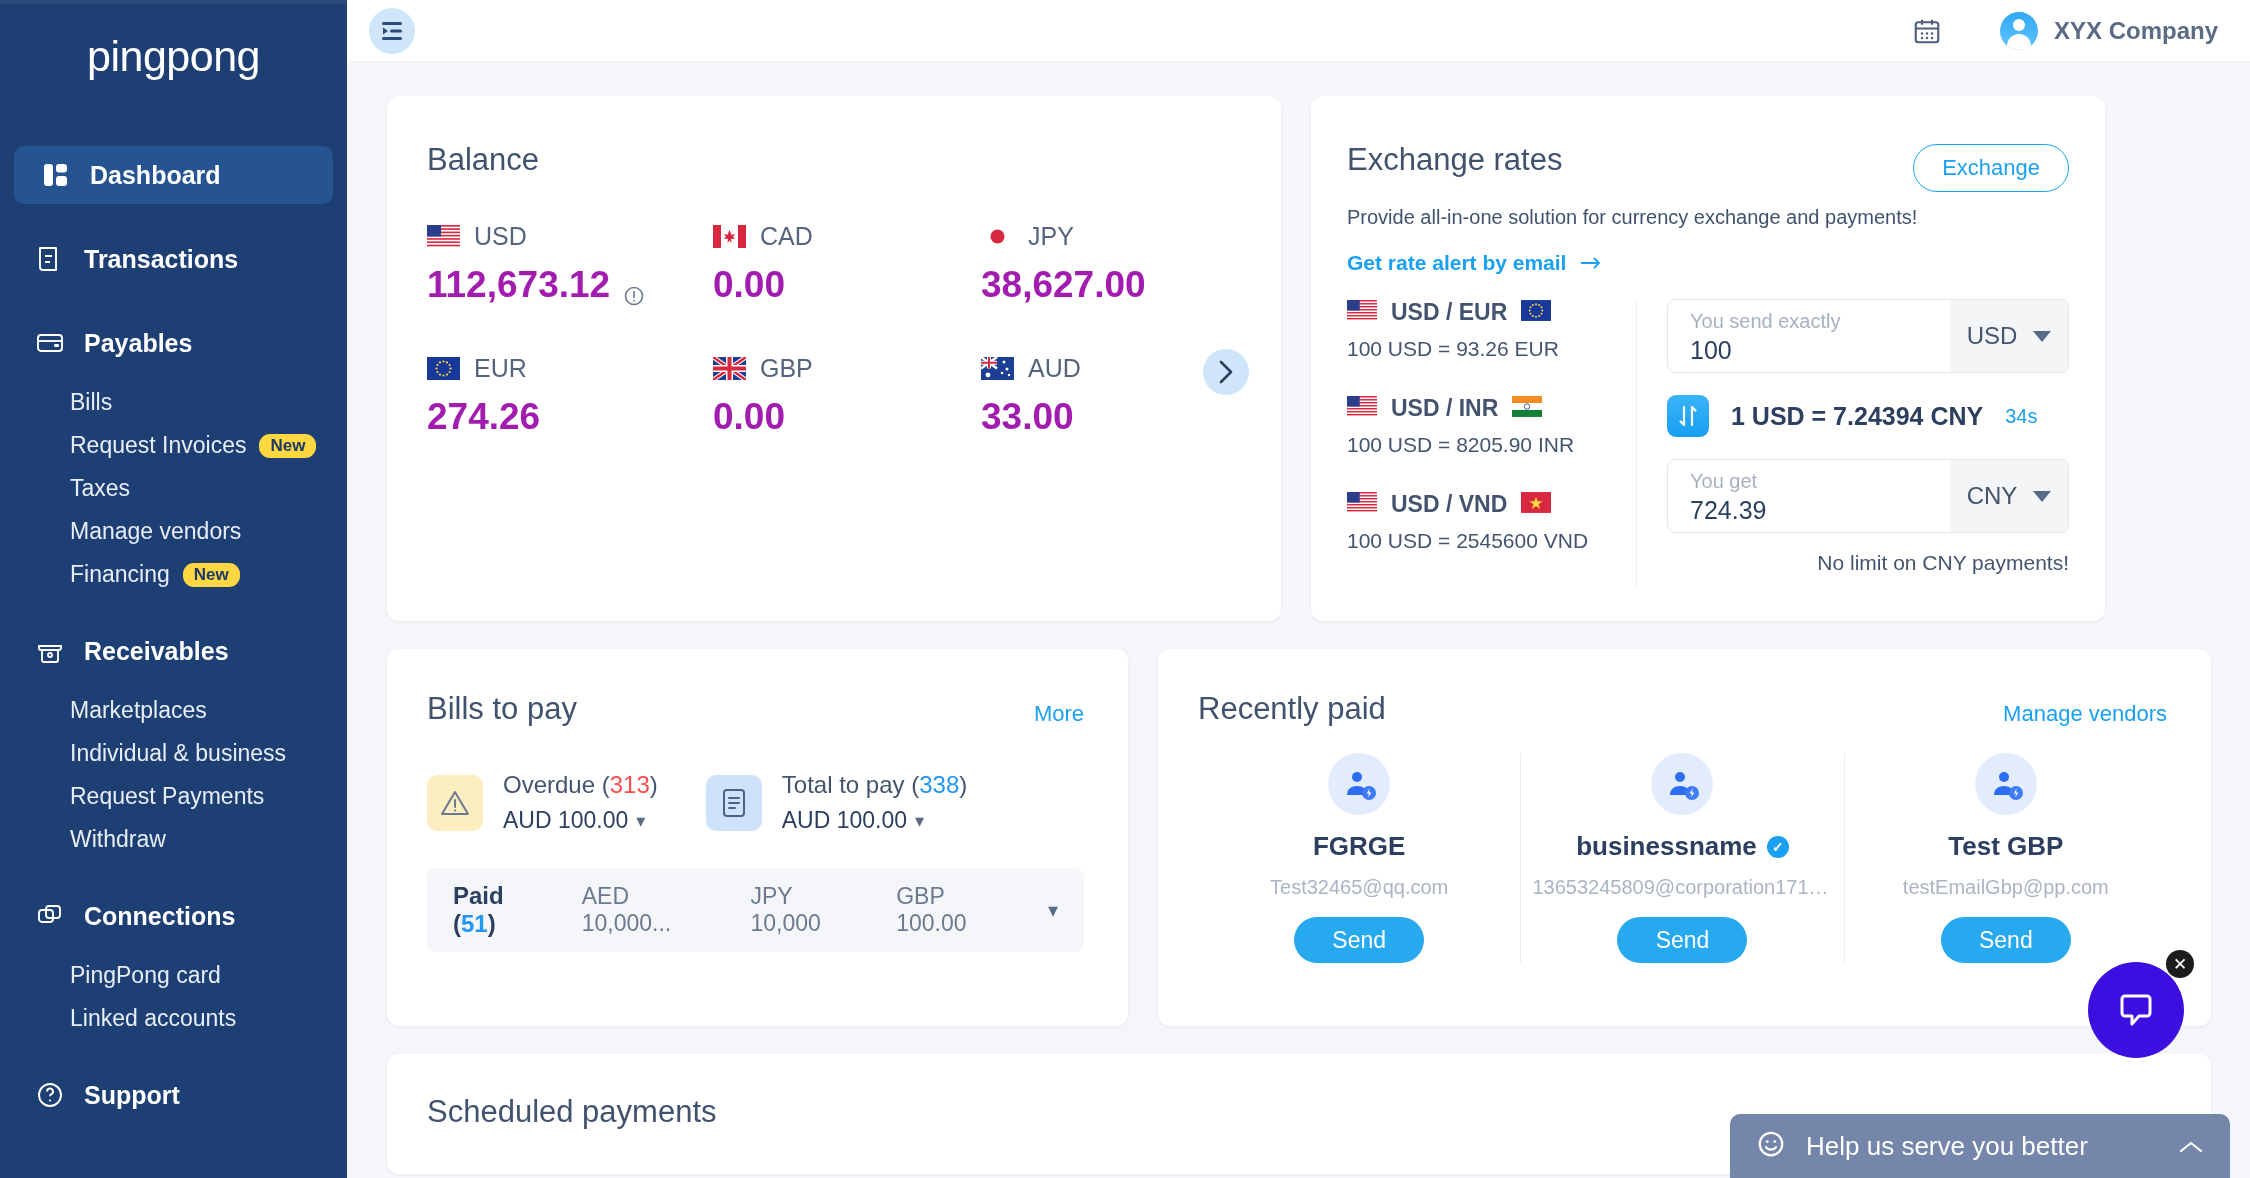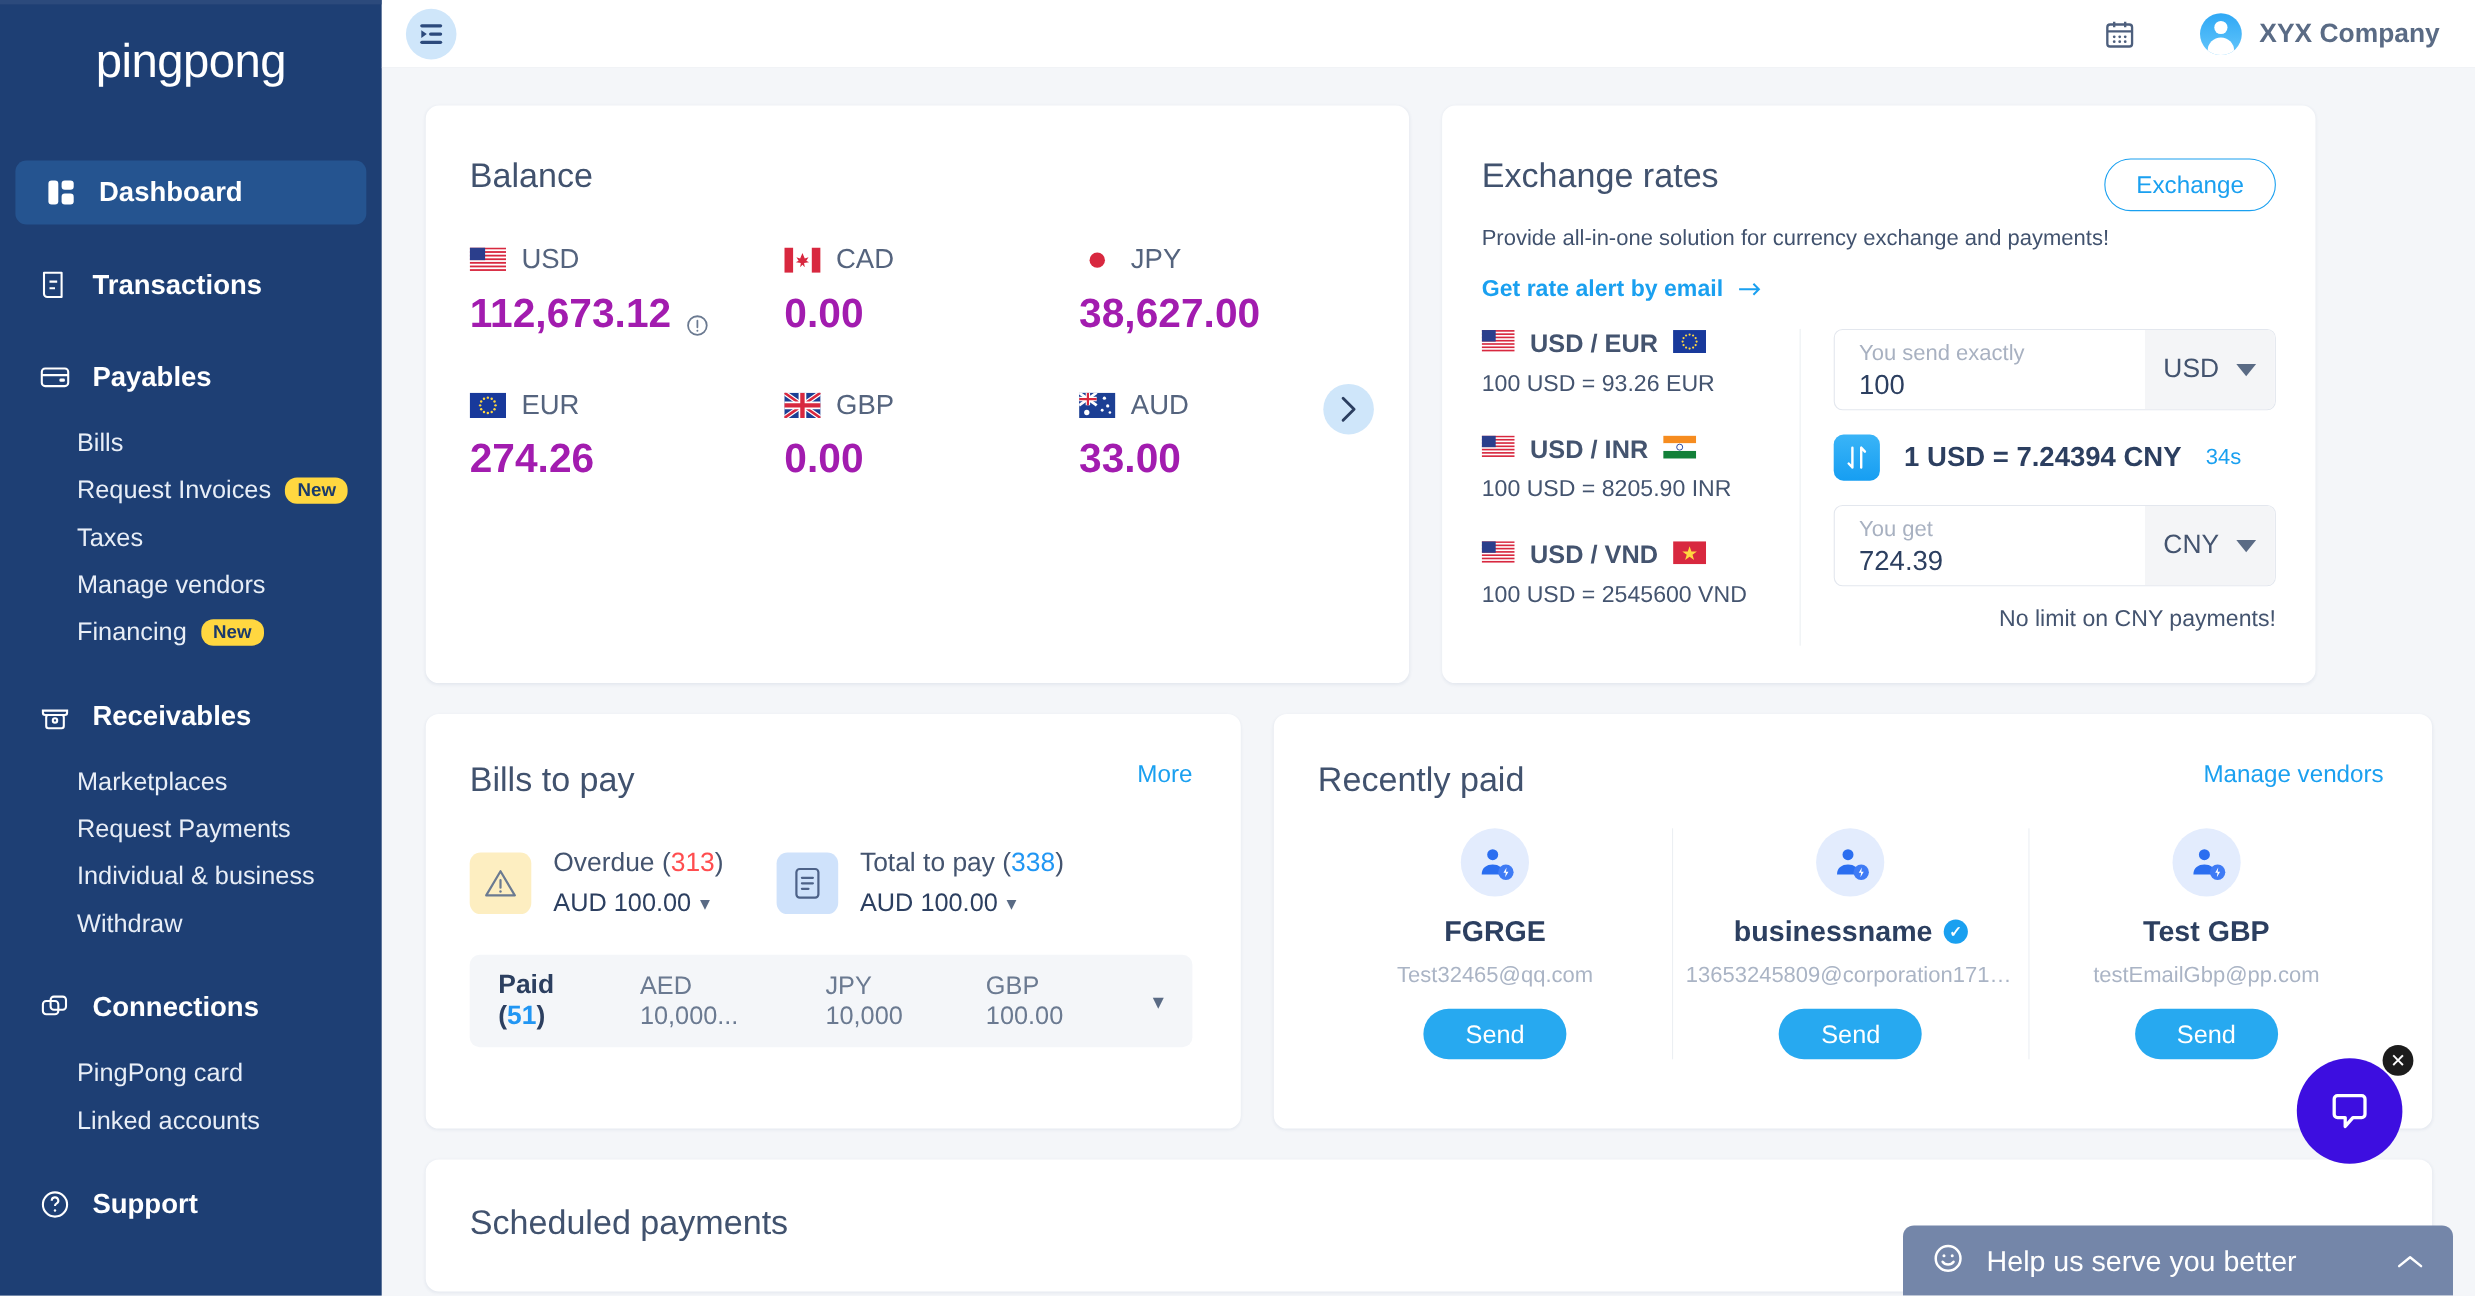--- a/index.html
+++ b/index.html
@@ -179,21 +179,21 @@
     display: flex; align-items: center; justify-content: center; cursor: pointer;
   }
   .fx-mid-rate { font-size: 25px; color: #2c3f60; font-weight: bold; }
   .fx-timer { font-size: 20px; color: #1aa0f0; }
   .fx-note { text-align: right; margin-top: 18px; font-size: 21px; color: #44546f; }
 
   
   .row2 { display: flex; gap: 30px; margin-top: 28px; }
   .bills-card { width: 741px; height: 377px; padding: 42px 44px 0 40px; }
   .paid-card { width: 1053px; height: 377px; padding: 42px 44px 0 40px; position: relative;}
-  .card-head { display: flex; }
+  .card-head { display: flex; align-items: flex-end; }
   .card-link { margin-left: auto; font-size: 22px; color: #1aa0f0; cursor: pointer; }
 
   .bills-row { display: flex; gap: 48px; margin-top: 44px; }
   .bill-item { display: flex; align-items: center; gap: 20px; }
   .bill-ico { width: 56px; height: 56px; border-radius: 10px; display:flex; align-items:center; justify-content:center; }
   .bill-ico.warn { background: #fdeec1; }
   .bill-ico.doc { background: #cfe2fb; }
   .bill-t1 { font-size: 24px; color: #44546f; }
   .bill-t1 .num-red { color: #ff4d4f; }
   .bill-t1 .num-blue { color: #2196f3; }
@@ -334,24 +334,24 @@
               <rect x="7" y="14" width="16" height="12" rx="2"></rect>
               <circle cx="15" cy="19" r="2"></circle>
             </svg>
           </span>
           <span class="nav-label">Receivables</span>
         </div>
         <div class="nav-sub nav-sub-first">
           <span>Marketplaces</span>
         </div>
         <div class="nav-sub">
+          <span>Individual &amp; business</span>
+        </div>
+        <div class="nav-sub">
           <span>Request Payments</span>
-        </div>
-        <div class="nav-sub">
-          <span>Individual &amp; business</span>
         </div>
         <div class="nav-sub">
           <span>Withdraw</span>
         </div>
         <div class="group-gap"></div>
         <div class="nav-group-head">
           <span class="nav-ico">
             <svg width="30" height="30" viewBox="0 0 30 30" fill="none" stroke="#ffffff" stroke-width="1.9">
               <rect x="4" y="9" width="14" height="12" rx="3"></rect>
               <rect x="11" y="5" width="14" height="12" rx="3"></rect>

